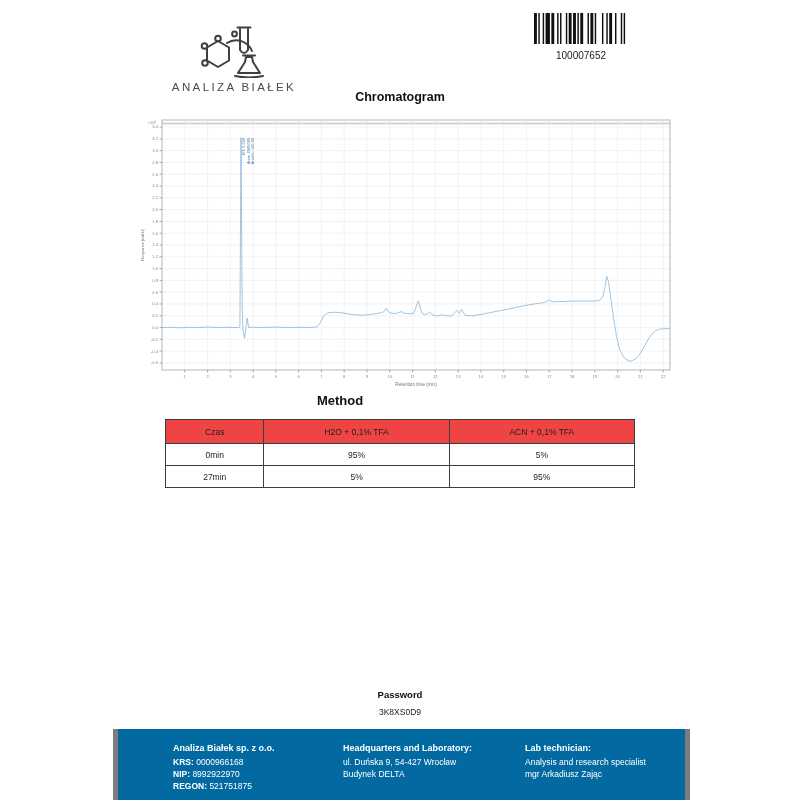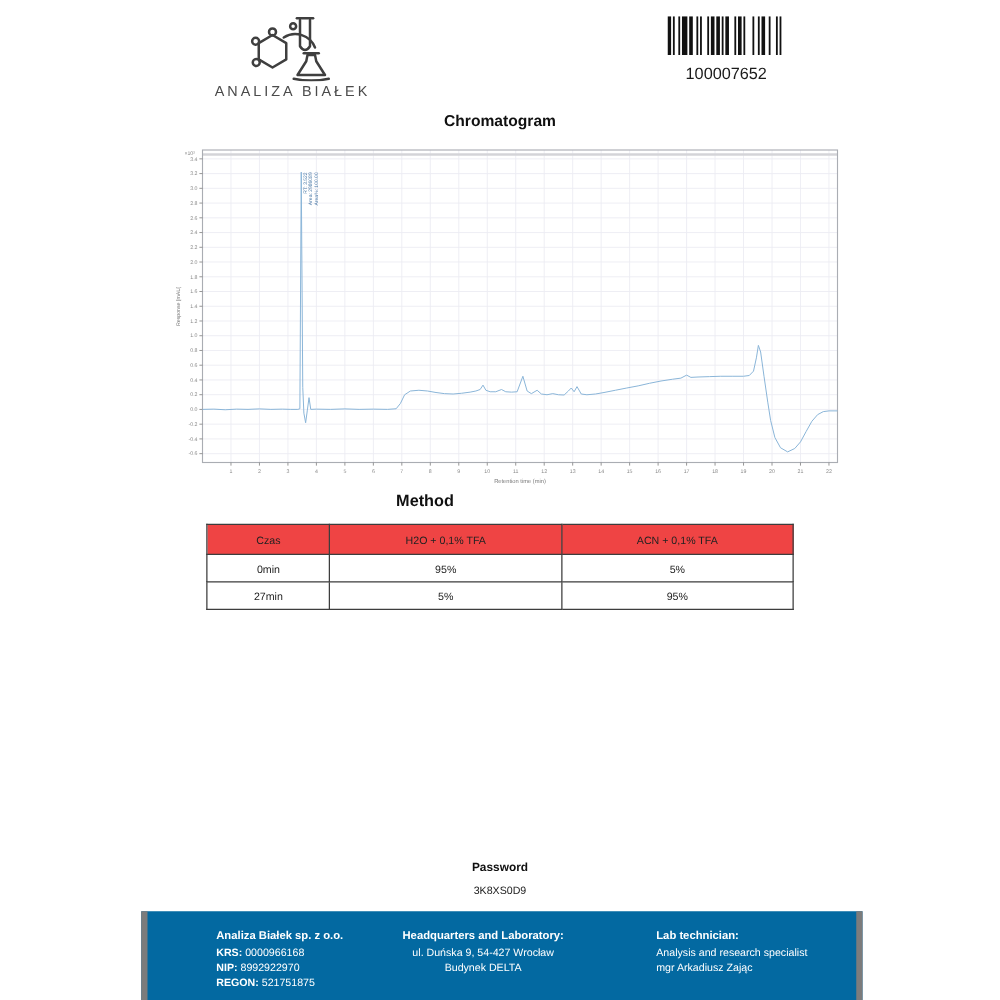--- a/index.html
+++ b/index.html
@@ -1,23 +1,23 @@
 <!DOCTYPE html>
 <html><head>
 <meta charset="utf-8">
 <style>
   html,body{margin:0;padding:0;background:#fff;}
   .page{position:relative;width:800px;height:800px;background:#ffffff;overflow:hidden;
         font-family:"Liberation Sans","DejaVu Sans",sans-serif;color:#222;}
   
-  .logo-block{position:absolute;left:160px;top:7px;width:148px;display:flex;flex-direction:column;align-items:center;}
+  .logo-block{position:absolute;left:160px;top:20px;width:148px;display:flex;flex-direction:column;align-items:center;}
   .brand-text{margin-top:3px;font-size:11.5px;letter-spacing:2.4px;color:#4b4b4b;white-space:nowrap;}
   
   .barcode-block{position:absolute;left:534px;top:13px;width:94px;text-align:center;}
-  .barcode-num{font-size:13px;color:#1a1a1a;margin-top:2px;}
+  .barcode-num{font-size:10px;color:#1a1a1a;margin-top:2px;}
   
   .chrom-title{position:absolute;left:0;top:90px;width:800px;text-align:center;
                font-size:12.5px;font-weight:bold;color:#101010;}
   .method-title{position:absolute;left:0;top:393px;width:680px;text-align:center;
                 font-size:13px;font-weight:bold;color:#101010;}
   
   .chart-wrap{position:absolute;left:138px;top:112px;width:540px;height:285px;}
   
   .method-table{position:absolute;left:165px;top:419px;width:470px;border-collapse:collapse;
                 font-size:8.5px;color:#222;table-layout:fixed;}
@@ -25,21 +25,21 @@
                 height:21px;font-weight:normal;padding:0 2px;}
   .method-table th{background:#ef4444;height:23px;}
   
   .pw-label{position:absolute;left:0;top:689px;width:800px;text-align:center;font-size:9.5px;font-weight:bold;color:#101010;}
   .pw-value{position:absolute;left:0;top:707px;width:800px;text-align:center;font-size:8.5px;color:#222;}
   
   .footer{position:absolute;left:113px;top:729px;width:567px;height:71px;background:#0369a1;
           border-left:5px solid #7c7c7c;border-right:5px solid #7c7c7c;color:#fff;}
   .f-col{position:absolute;top:13px;}
   .f-col1{left:55px;}
-  .f-col2{left:204px;text-align:center;}
+  .f-col2{left:225px;}
   .f-col3{left:407px;}
   .f-title{font-size:9px;font-weight:bold;line-height:1.5;}
   .f-line{font-size:8.5px;line-height:1.45;}
   .f-line b{font-weight:bold;}
 </style>
 </head>
 <body>
 
 <div class="page">
 

